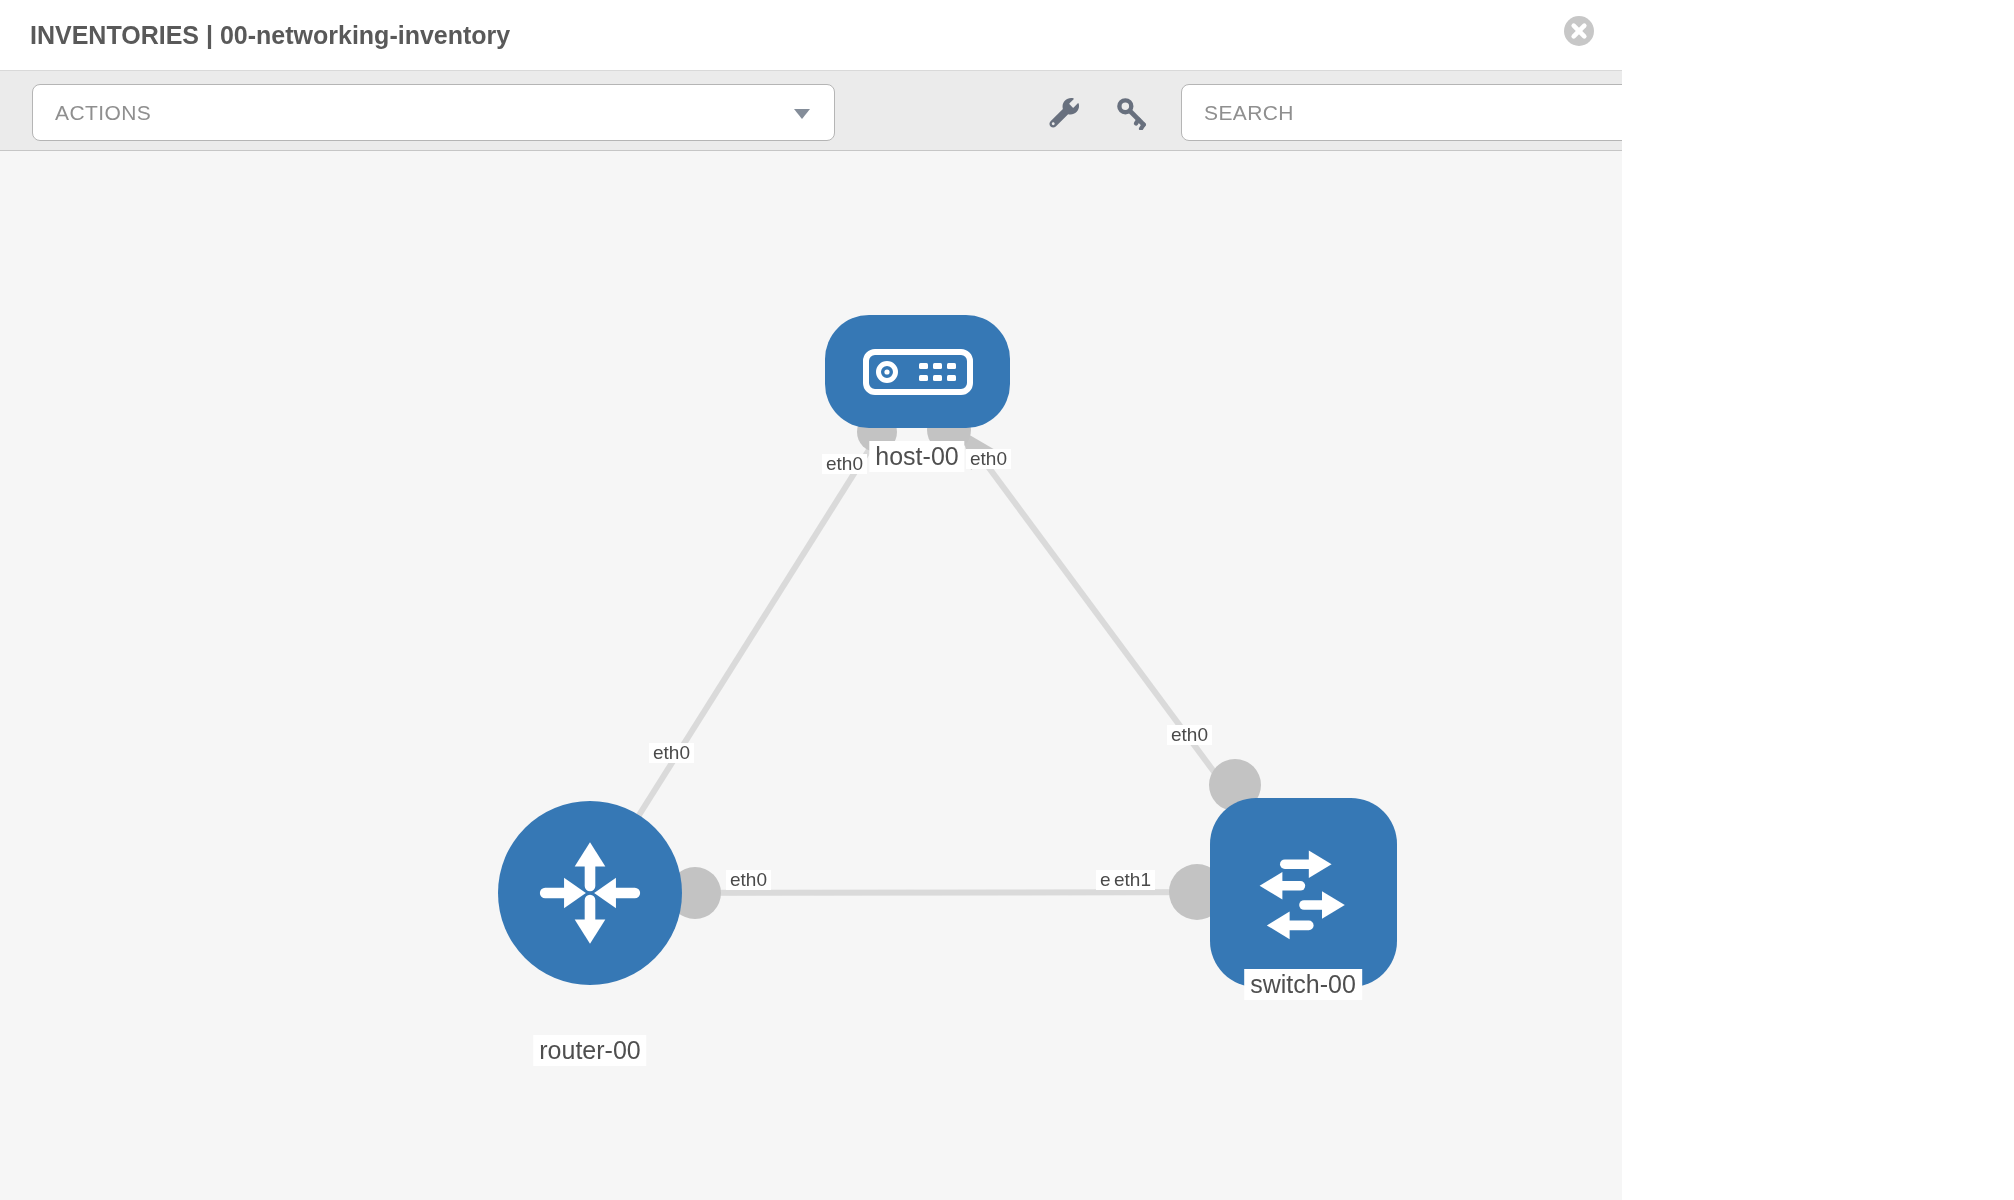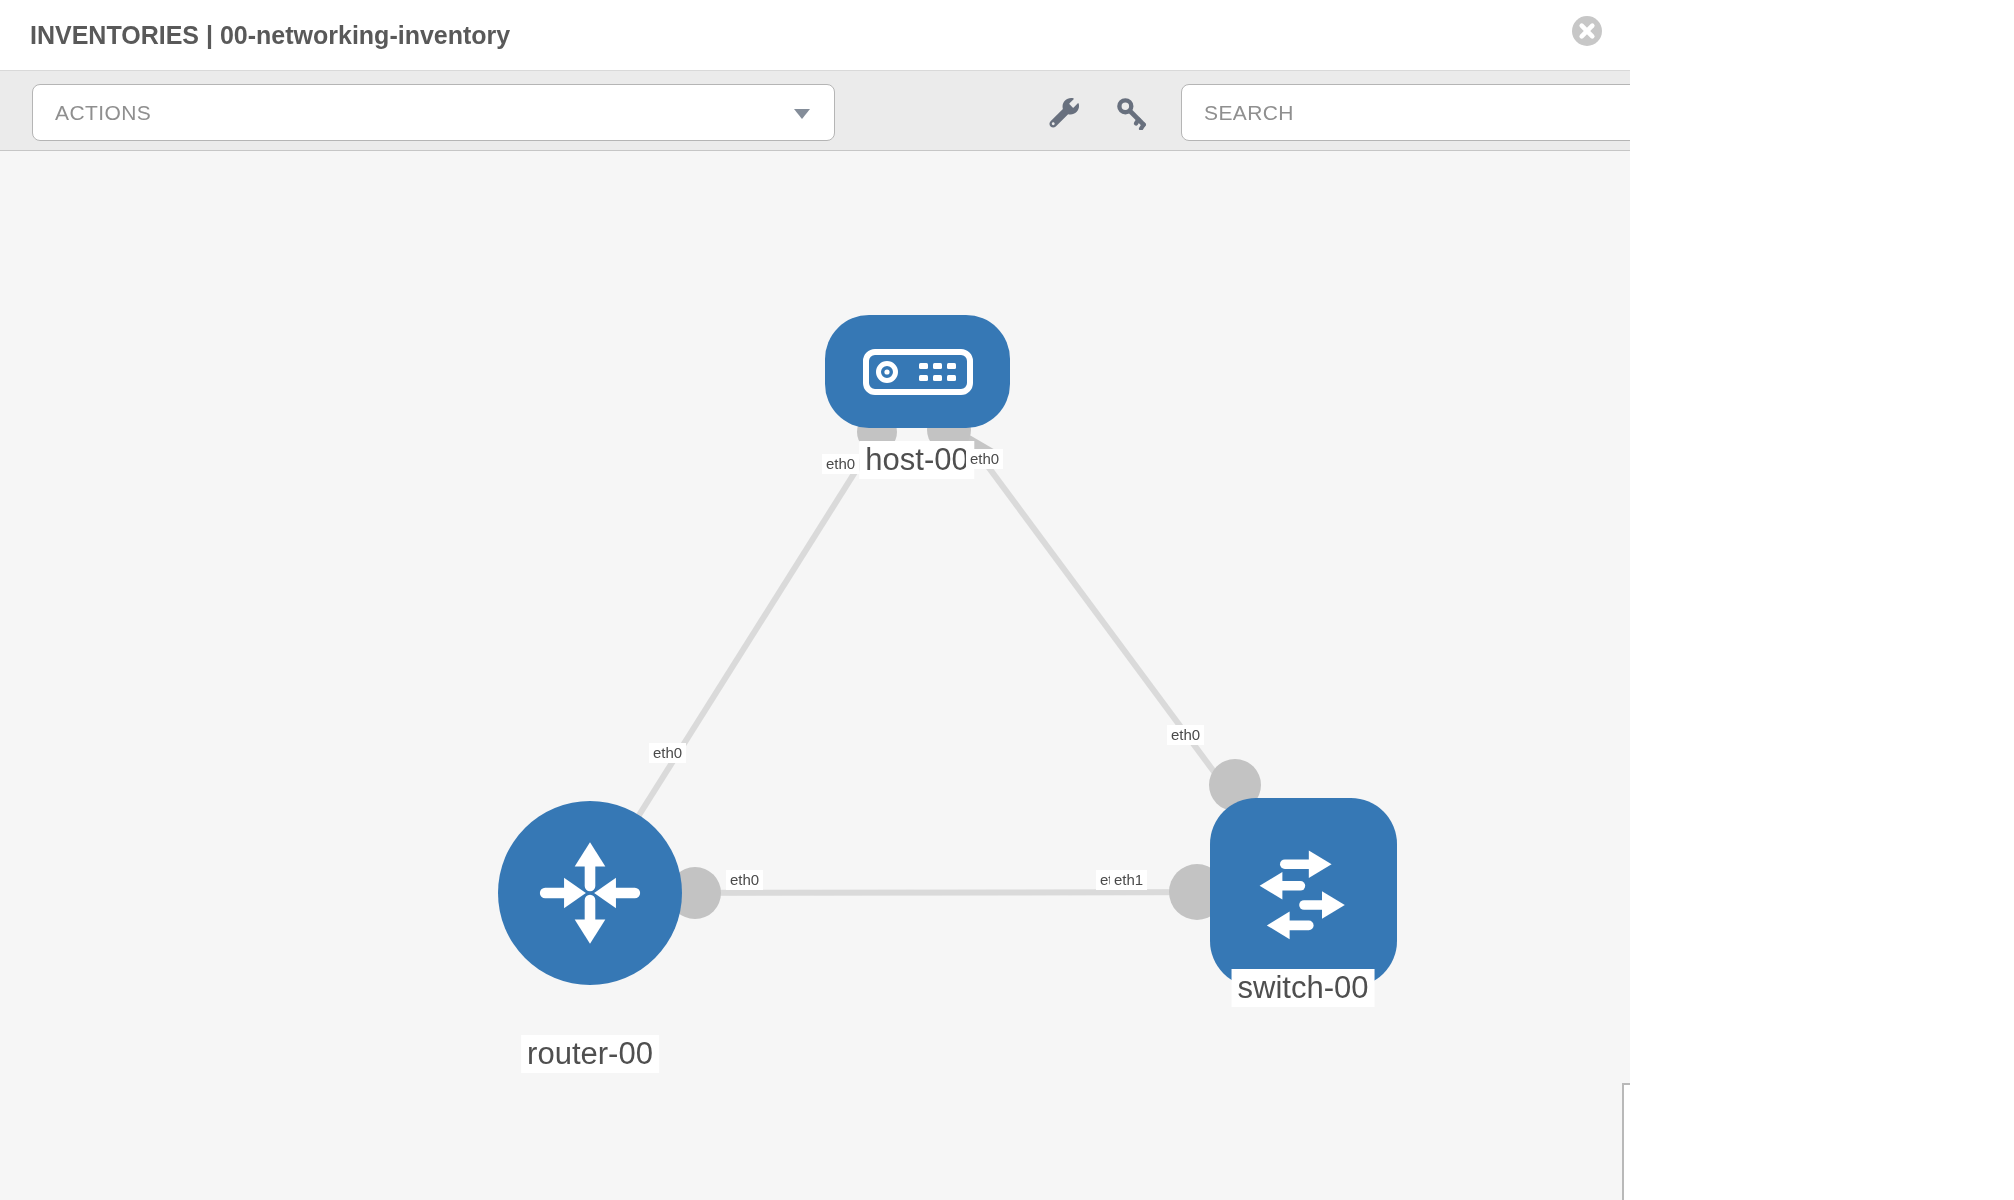--- a/index.html
+++ b/index.html
@@ -1,17 +1,17 @@
 <!DOCTYPE html>
 <html><head>
 <meta charset="utf-8">
 <style>
   html,body{margin:0;padding:0;}
   body{font-family:"Liberation Sans","DejaVu Sans",sans-serif;background:#fff;}
-  #app{position:relative;width:1622px;height:1200px;overflow:hidden;background:#bef264;padding-left:8px;}
+  #app{position:relative;width:1622px;height:1200px;overflow:hidden;background:#bef264;}
 
   
   .header{position:absolute;left:0;top:0;width:100%;height:71px;background:#fff;border-bottom:1px solid #d9d9d9;box-sizing:border-box;}
   .page-title{position:absolute;left:30px;top:0;height:71px;line-height:71px;font-size:25px;font-weight:bold;color:#595959;white-space:nowrap;}
   .close-btn{position:absolute;right:28px;top:16px;width:30px;height:30px;cursor:pointer;}
 
   
   .toolbar{position:absolute;left:0;top:71px;width:100%;height:80px;background:#ebebeb;border-bottom:1px solid #c6c6c6;box-sizing:border-box;}
   .combo{position:absolute;top:13px;height:57px;background:#fff;border:1px solid #b5b5b5;border-radius:8px;box-sizing:border-box;cursor:pointer;}
   .combo-label{position:absolute;left:22px;top:0;height:55px;line-height:55px;font-size:21px;color:#8f8f8f;letter-spacing:0.4px;}
@@ -25,22 +25,22 @@
 
   
   .canvas{position:absolute;left:0;top:151px;width:2014px;height:1049px;background:#f6f6f6;}
   .links-svg{position:absolute;left:0;top:0;z-index:0;}
   .connector{position:absolute;border-radius:50%;background:#c3c3c3;z-index:1;}
   .node{position:absolute;background:#3678b5;z-index:2;display:flex;align-items:center;justify-content:center;cursor:pointer;}
   .node svg{display:block;}
   .node-host{left:825px;top:164px;width:185px;height:113px;border-radius:44px;}
   .node-router{left:498px;top:650px;width:184px;height:184px;border-radius:50%;}
   .node-switch{left:1210px;top:647px;width:187px;height:189px;border-radius:46px;}
-  .node-label{position:absolute;transform:translateX(-50%);background:#fff;color:#4f4f4f;font-size:31px;padding:1px 6px;white-space:nowrap;z-index:3;}
-  .iface-label{position:absolute;background:#fff;color:#4a4a4a;font-size:15px;padding:1px 4px;white-space:nowrap;z-index:3;line-height:18px;}
+  .node-label{position:absolute;transform:translateX(-50%);background:#fff;color:#4f4f4f;font-size:25px;padding:1px 6px;white-space:nowrap;z-index:3;}
+  .iface-label{position:absolute;background:#fff;color:#4a4a4a;font-size:19px;padding:1px 4px;white-space:nowrap;z-index:3;line-height:18px;}
 
   
   .zoom-panel{position:absolute;right:0;bottom:0;width:392px;height:117px;background:#fff;border-left:2px solid #b9b9b9;border-top:2px solid #b9b9b9;box-sizing:border-box;z-index:5;}
   .zoom-value{position:absolute;left:70px;top:10px;width:266px;text-align:right;font-size:19px;color:#2d2d2d;}
   .zoom-minus{position:absolute;left:22px;top:42px;width:34px;height:30px;display:flex;align-items:center;justify-content:center;cursor:pointer;}
   .minus-bar{width:26px;height:7px;border-radius:3px;background:#8b919b;}
   .zoom-plus{position:absolute;left:342px;top:42px;width:34px;height:30px;display:flex;align-items:center;justify-content:center;cursor:pointer;}
   .plus-shape{position:relative;width:27px;height:27px;}
   .plus-shape::before{content:"";position:absolute;left:0;top:10px;width:27px;height:7px;border-radius:3px;background:#8b919b;}
   .plus-shape::after{content:"";position:absolute;left:10px;top:0;width:7px;height:27px;border-radius:3px;background:#8b919b;}

